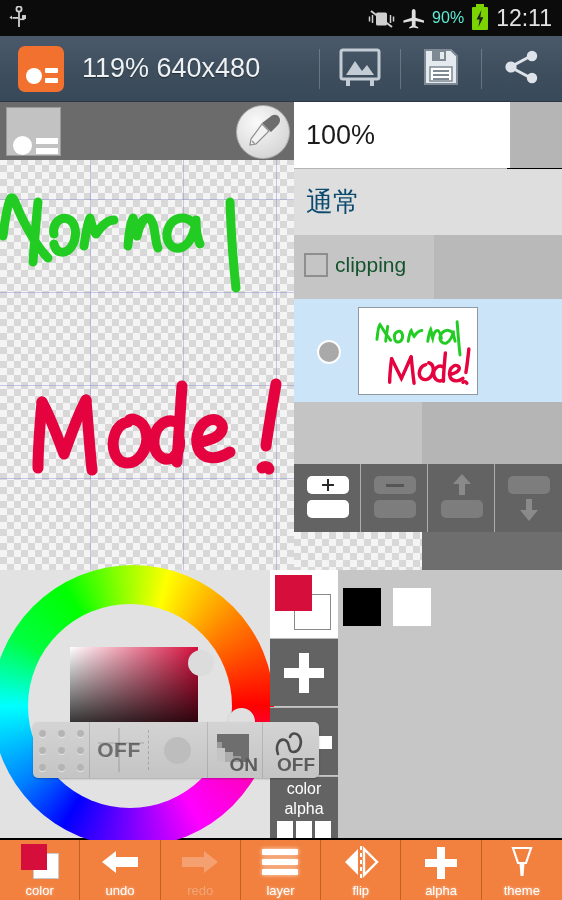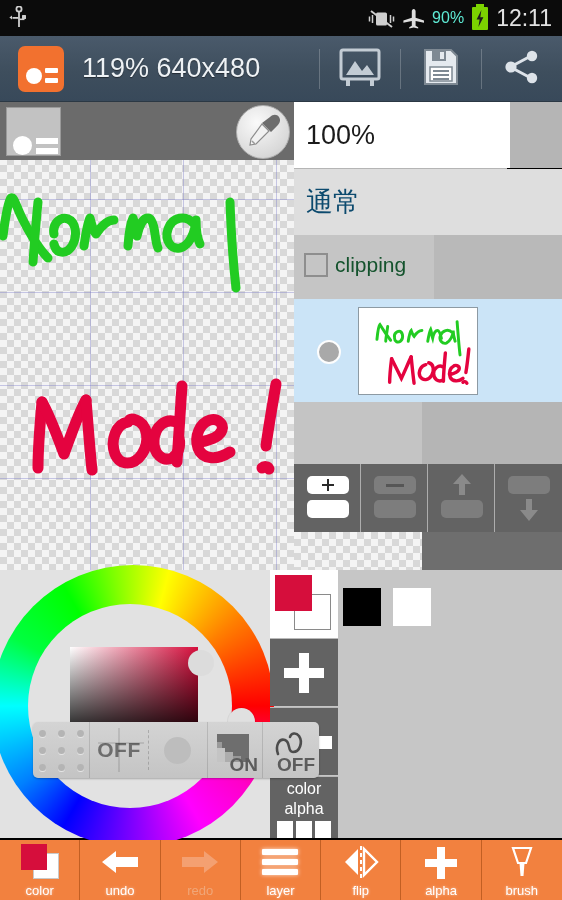--- a/index.html
+++ b/index.html
@@ -607,17 +607,17 @@
       <div class="lab">alpha</div>
     </div>
 
     <div class="tb">
       <div class="gl">
         <svg width="30" height="34" viewBox="0 0 30 34">
           <path d="M6 3 H24 L19 18 H11 Z" fill="none" stroke="#fff" stroke-width="2.2"></path>
           <path d="M12.5 18 H17.5 L16.5 31 H13.5 Z" fill="#fff"></path>
         </svg>
       </div>
-      <div class="lab">brush</div>
+      <div class="lab">theme</div>
     </div>
   </div>
 
 </div>
 
 </body></html>

